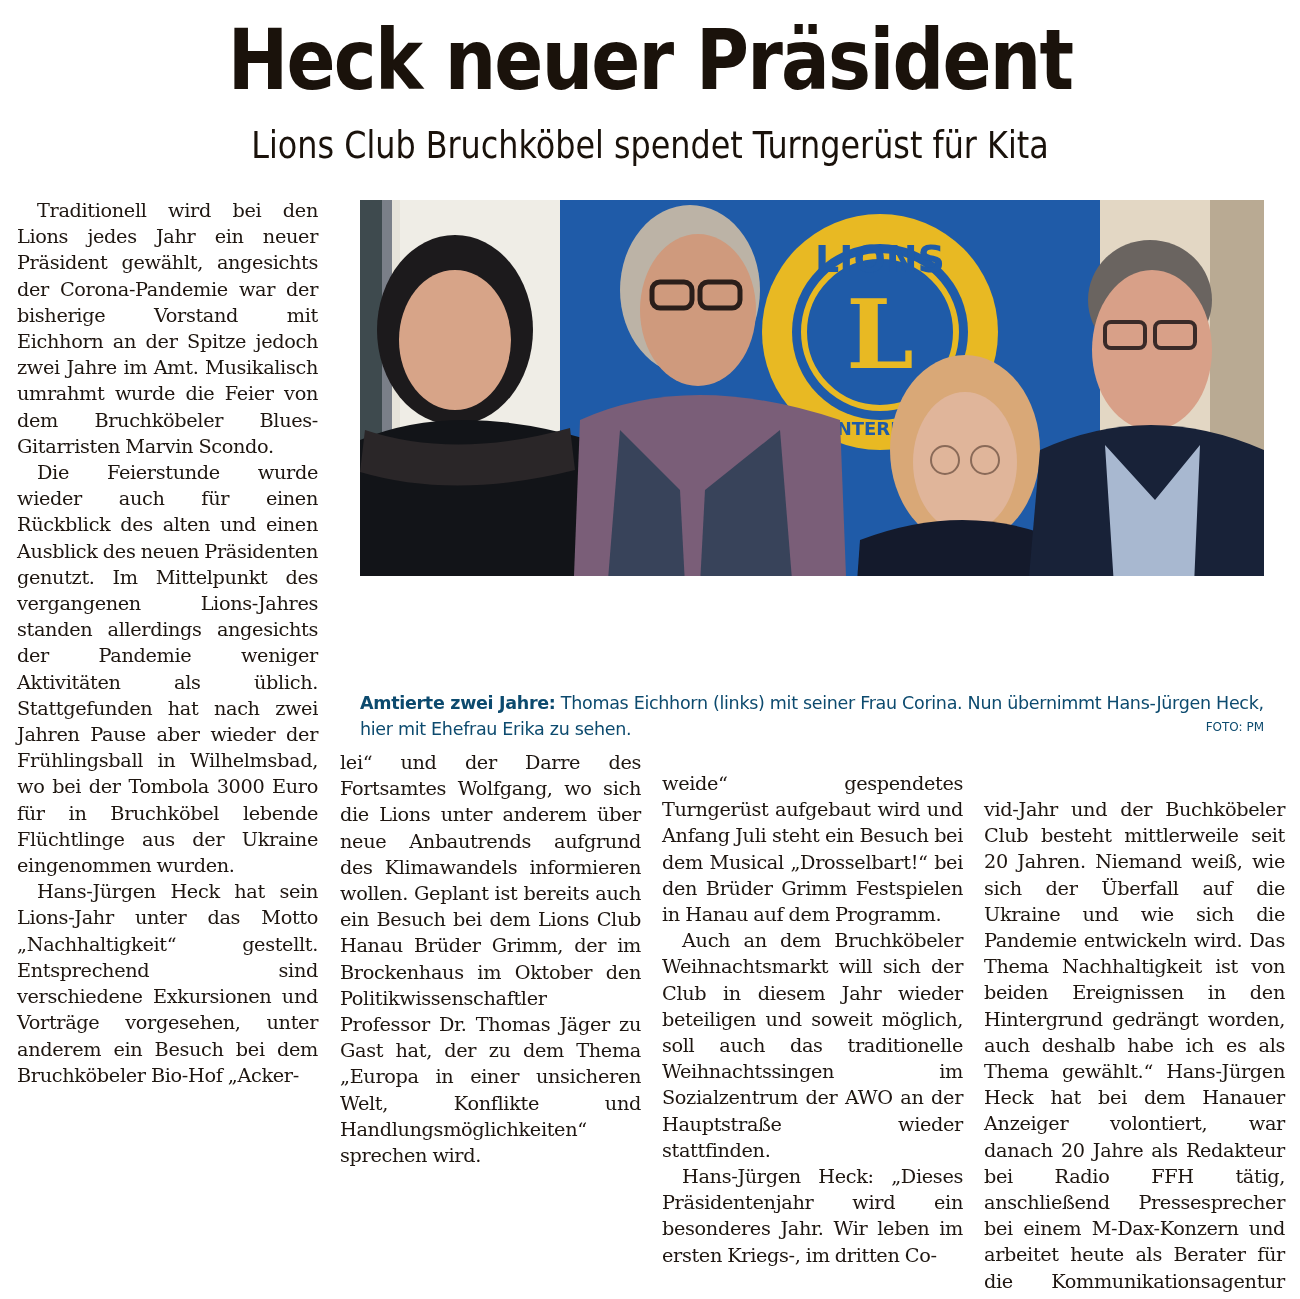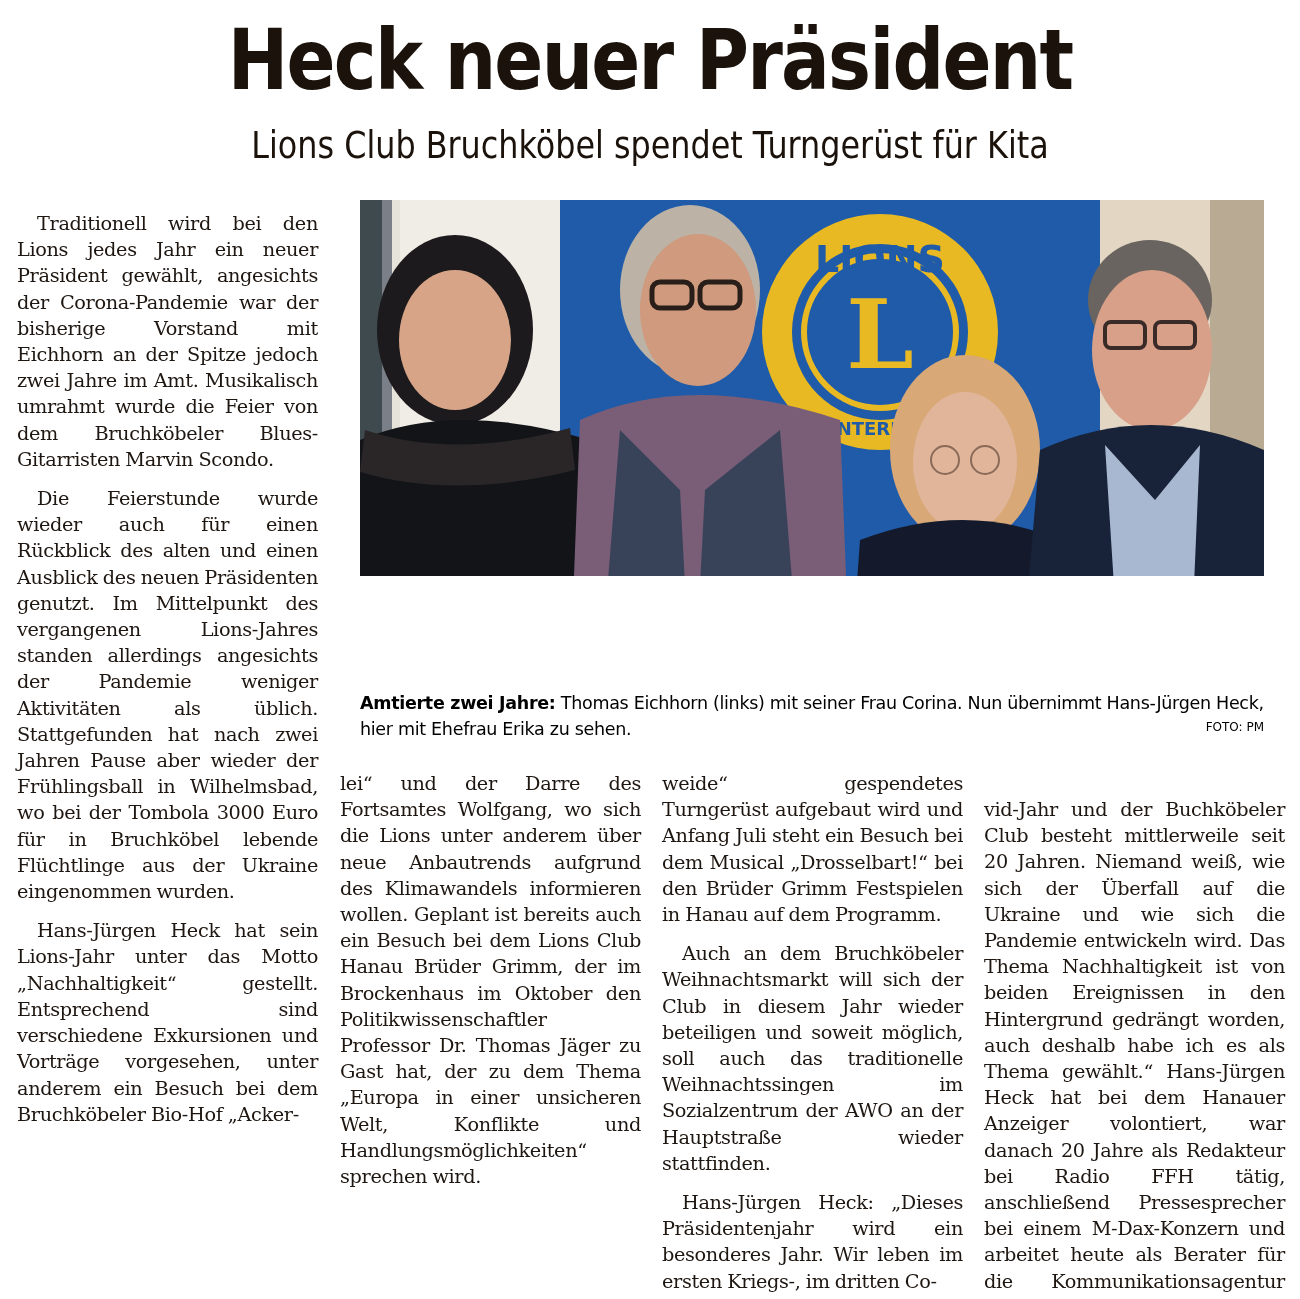--- a/index.html
+++ b/index.html
@@ -17,33 +17,33 @@
       position: absolute; left: 0; top: 118px; width: 1300px; text-align: center;
       font-family: "DejaVu Sans", sans-serif; font-size: 37px; line-height: 56px;
       color: #1a120b; transform: scaleX(0.86); transform-origin: center;
     }
     .col {
       position: absolute; font-family: "DejaVu Serif", serif; font-size: 19.3px;
       line-height: 26.2px; text-align: justify; hyphens: manual;
       color: #1e1610; letter-spacing: -0.35px; word-spacing: -0.5px;
     }
     .col p { margin: 0; }
-    .col p.indent { text-indent: 20px; margin-top: 13px; }
+    .col p.indent { text-indent: 20px; }
     .dateline {
       font-family: "DejaVu Sans", sans-serif; font-weight: bold; font-size: 17px;
       letter-spacing: -0.6px;
     }
     .photo {
       position: absolute; left: 360px; top: 200px; width: 904px; height: 376px;
       overflow: hidden; background: #d9d7d0;
     }
     .caption {
       position: absolute; left: 360px; top: 690px; width: 904px;
       font-family: "DejaVu Sans", sans-serif; font-size: 17.5px; line-height: 26px;
-      letter-spacing: -0.3px; color: #000000;
+      letter-spacing: -0.3px; color: #0c4a6e;
     }
     .caption .lead { font-weight: bold; }
     .credit {
       position: absolute; right: 0; bottom: 2px; font-size: 12px;
       letter-spacing: 0;
     }
     .signoff {
       float: right; font-family: "DejaVu Sans", sans-serif; font-size: 15px;
       color: #3b82f6; letter-spacing: 0;
     }
@@ -113,21 +113,21 @@
       <path d="M745 245 L795 300 L840 245 L830 480 L760 480 Z" fill="#a8b8d0"></path>
     </g>
   </svg>
 </div>
 
 <div class="caption">
   <span class="lead">Amtierte zwei Jahre:</span><span> Thomas Eichhorn (links) mit seiner Frau Corina. Nun übernimmt Hans-Jürgen Heck, hier mit Ehefrau Erika zu sehen.</span>
   <span class="credit">FOTO: PM</span>
 </div>
 
-<div class="col" style="left:340px; top:771px; width:301px;">
+<div class="col" style="left:340px; top:750px; width:301px;">
   <p>lei“ und der Darre des Fortsamtes Wolfgang, wo sich die Lions unter anderem über neue Anbautrends aufgrund des Klimawandels informieren wollen. Geplant ist bereits auch ein Besuch bei dem Lions Club Hanau Brüder Grimm, der im Brockenhaus im Oktober den Politikwissenschaftler Professor Dr. Thomas Jäger zu Gast hat, der zu dem Thema „Europa in einer unsicheren Welt, Konflikte und Handlungsmöglichkeiten“ sprechen wird.</p>
 </div>
 
 <div class="col" style="left:662px; top:771px; width:301px;">
   <p>weide“ gespendetes Turngerüst aufgebaut wird und Anfang Juli steht ein Besuch bei dem Musical „Drosselbart!“ bei den Brüder Grimm Festspielen in Hanau auf dem Programm.</p>
   <p class="indent">Auch an dem Bruchköbeler Weihnachtsmarkt will sich der Club in diesem Jahr wieder beteiligen und soweit möglich, soll auch das traditionelle Weihnachtssingen im Sozialzentrum der AWO an der Hauptstraße wieder stattfinden.</p>
   <p class="indent">Hans-Jürgen Heck: „Dieses Präsidentenjahr wird ein besonderes Jahr. Wir leben im ersten Kriegs-, im dritten Co-</p>
 </div>
 
 <div class="col" style="left:984px; top:771px; width:301px;margin-top:26px;">

